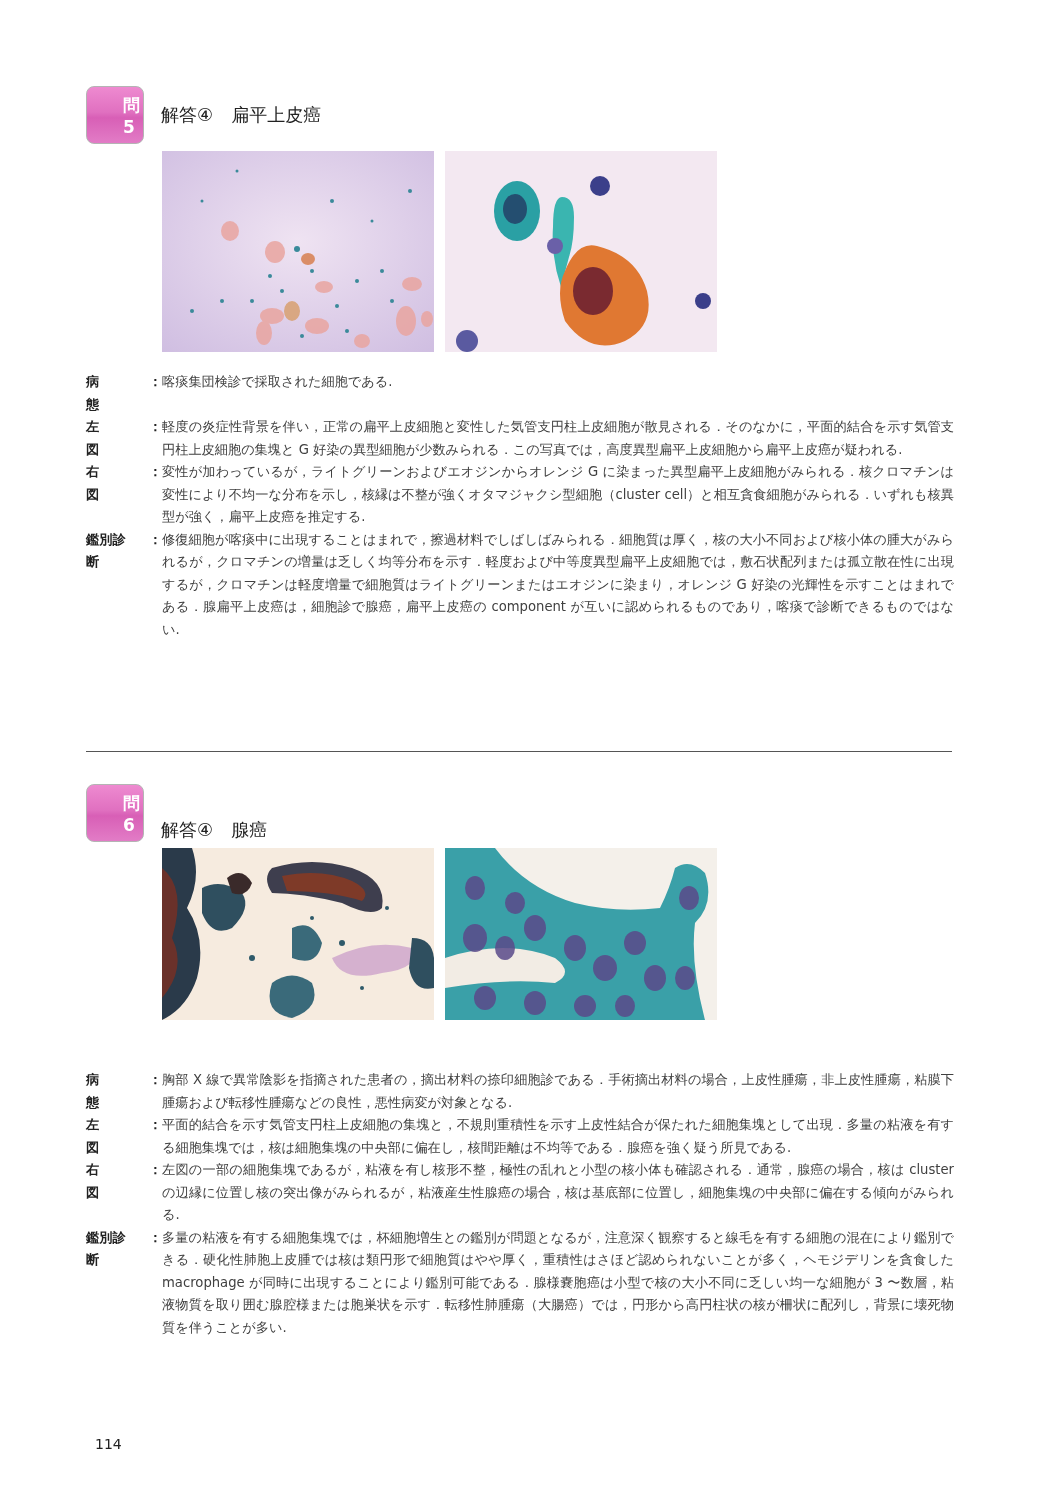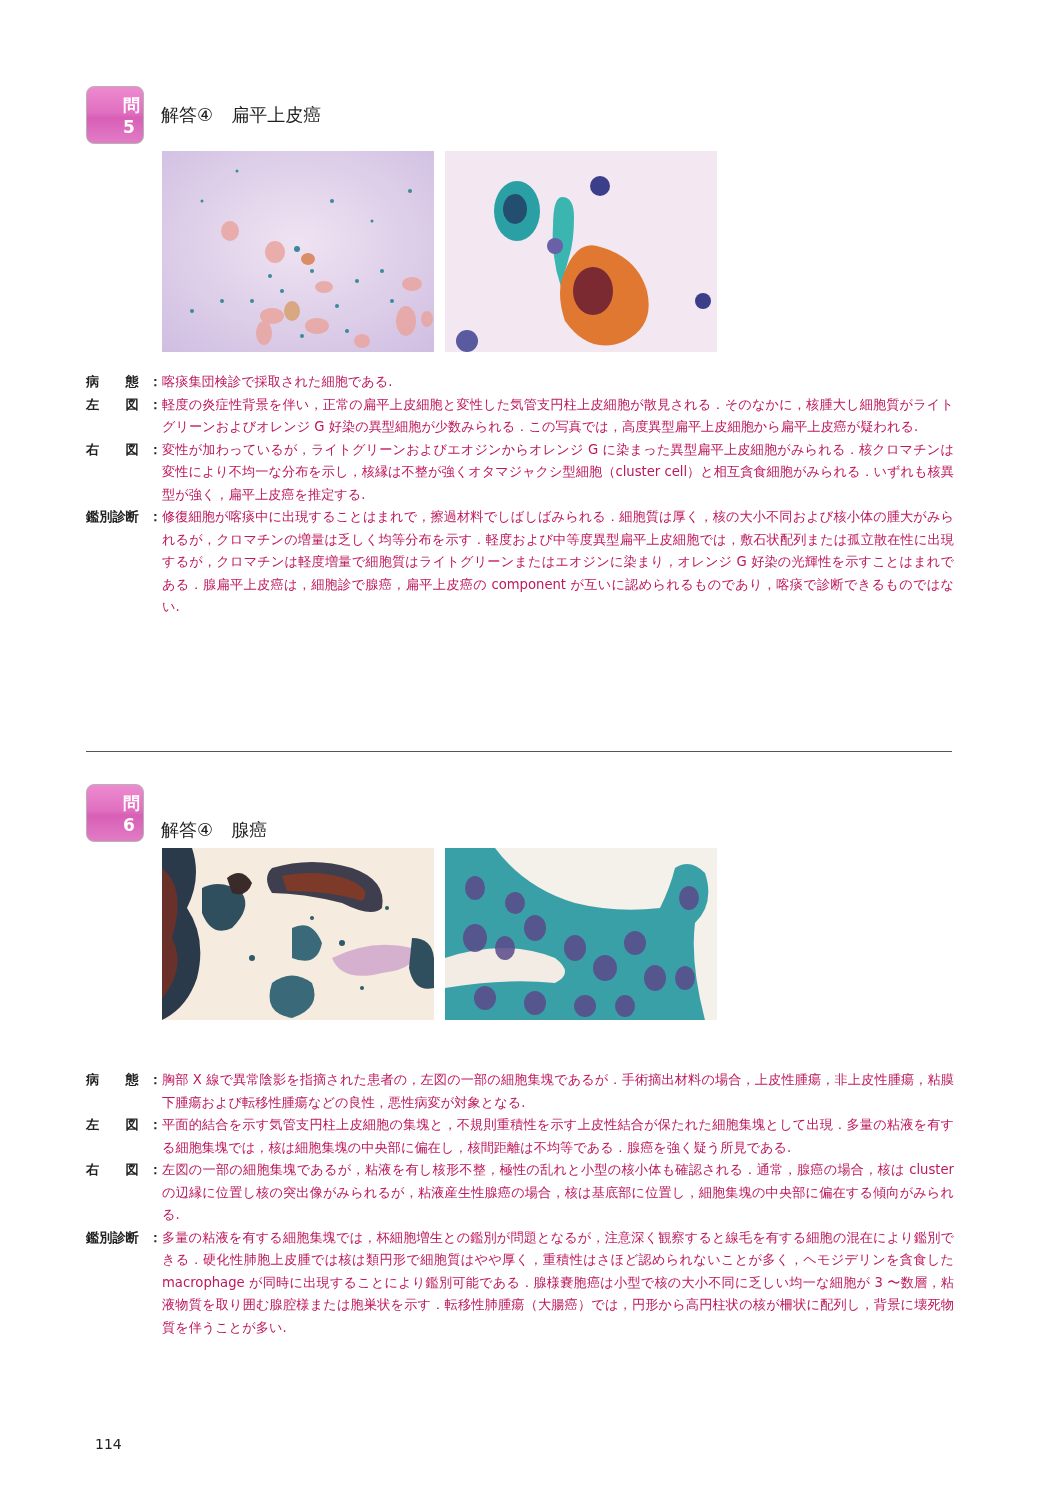--- a/index.html
+++ b/index.html
@@ -7,23 +7,23 @@
          font-family: "DejaVu Sans", "Liberation Sans", sans-serif; color: #333; }
   .q-header { position: absolute; left: 86px; display: flex; align-items: center; }
   .q-badge { width: 58px; height: 58px; border-radius: 8px; border: 1.5px solid #b4b4b4;
              background: linear-gradient(180deg, #ee8ad0 0%, #e070c0 45%, #d85fb6 55%, #e27cc6 100%);
              display: flex; align-items: center; justify-content: center; box-sizing: border-box; padding-left: 36px; }
   .q-badge span { color: #ffffff; font-weight: bold; font-size: 17px; letter-spacing: 1px; }
   .q-title { margin-left: 17px; font-size: 18px; color: #222; white-space: pre; }
   .photo { position: absolute; overflow: hidden; }
   .entries { position: absolute; left: 86px; width: 868px; font-size: 13.2px; line-height: 22.5px; }
   .entry { display: flex; }
-  .entry-label { width: 76px; flex: none; font-weight: bold; color: #222; display: flex; justify-content: space-between; }
+  .entry-label { width: 76px; flex: none; font-weight: bold; color: #222; display: flex; justify-content: space-between; gap: 23px; }
   .entry-label .colon { font-weight: bold; }
-  .entry-text { flex: 1; color: #be185d; text-align: justify; }
+  .entry-text { flex: 1; color: #404040; text-align: justify; }
   .divider { position: absolute; left: 86px; width: 866px; top: 751px; height: 0; border-top: 1px solid #555; }
   .page-num { position: absolute; left: 95px; top: 1436px; font-size: 14px; color: #222; }
 </style>
 </head>
 <body>
 
 <div class="q-header" style="top:86px;">
   <div class="q-badge">
     <span>問 5</span>
   </div>
@@ -97,21 +97,21 @@
         <span>病　　態</span>
         <span class="colon">：</span>
       </div>
     <div class="entry-text">喀痰集団検診で採取された細胞である.</div>
   </div>
   <div class="entry">
     <div class="entry-label">
         <span>左　　図</span>
         <span class="colon">：</span>
       </div>
-    <div class="entry-text">軽度の炎症性背景を伴い，正常の扁平上皮細胞と変性した気管支円柱上皮細胞が散見される．そのなかに，核腫大し細胞質がライトグリーンおよびオレンジ G 好染の異型細胞が少数みられる．この写真では，高度異型扁平上皮細胞から扁平上皮癌が疑われる.</div>
+    <div class="entry-text">軽度の炎症性背景を伴い，正常の扁平上皮細胞と変性した気管支円柱上皮細胞が散見される．そのなかに，平面的結合を示す気管支円柱上皮細胞の集塊と G 好染の異型細胞が少数みられる．この写真では，高度異型扁平上皮細胞から扁平上皮癌が疑われる.</div>
   </div>
   <div class="entry">
     <div class="entry-label">
         <span>右　　図</span>
         <span class="colon">：</span>
       </div>
     <div class="entry-text">変性が加わっているが，ライトグリーンおよびエオジンからオレンジ G に染まった異型扁平上皮細胞がみられる．核クロマチンは変性により不均一な分布を示し，核縁は不整が強くオタマジャクシ型細胞（cluster cell）と相互貪食細胞がみられる．いずれも核異型が強く，扁平上皮癌を推定する.</div>
   </div>
   <div class="entry">
     <div class="entry-label">
@@ -178,21 +178,21 @@
     </g>
   </svg>
 </div>
 
 <div class="entries" style="top:1069px;">
   <div class="entry">
     <div class="entry-label">
         <span>病　　態</span>
         <span class="colon">：</span>
       </div>
-    <div class="entry-text">胸部 X 線で異常陰影を指摘された患者の，左図の一部の細胞集塊であるが．手術摘出材料の場合，上皮性腫瘍，非上皮性腫瘍，粘膜下腫瘍および転移性腫瘍などの良性，悪性病変が対象となる.</div>
+    <div class="entry-text">胸部 X 線で異常陰影を指摘された患者の，摘出材料の捺印細胞診である．手術摘出材料の場合，上皮性腫瘍，非上皮性腫瘍，粘膜下腫瘍および転移性腫瘍などの良性，悪性病変が対象となる.</div>
   </div>
   <div class="entry">
     <div class="entry-label">
         <span>左　　図</span>
         <span class="colon">：</span>
       </div>
     <div class="entry-text">平面的結合を示す気管支円柱上皮細胞の集塊と，不規則重積性を示す上皮性結合が保たれた細胞集塊として出現．多量の粘液を有する細胞集塊では，核は細胞集塊の中央部に偏在し，核間距離は不均等である．腺癌を強く疑う所見である.</div>
   </div>
   <div class="entry">
     <div class="entry-label">

